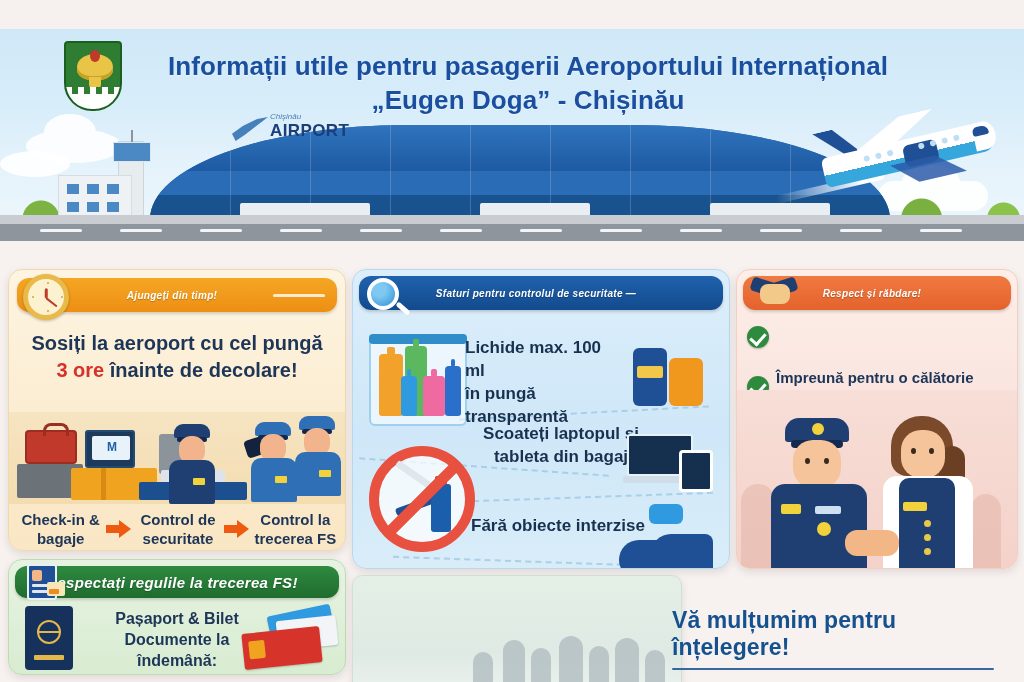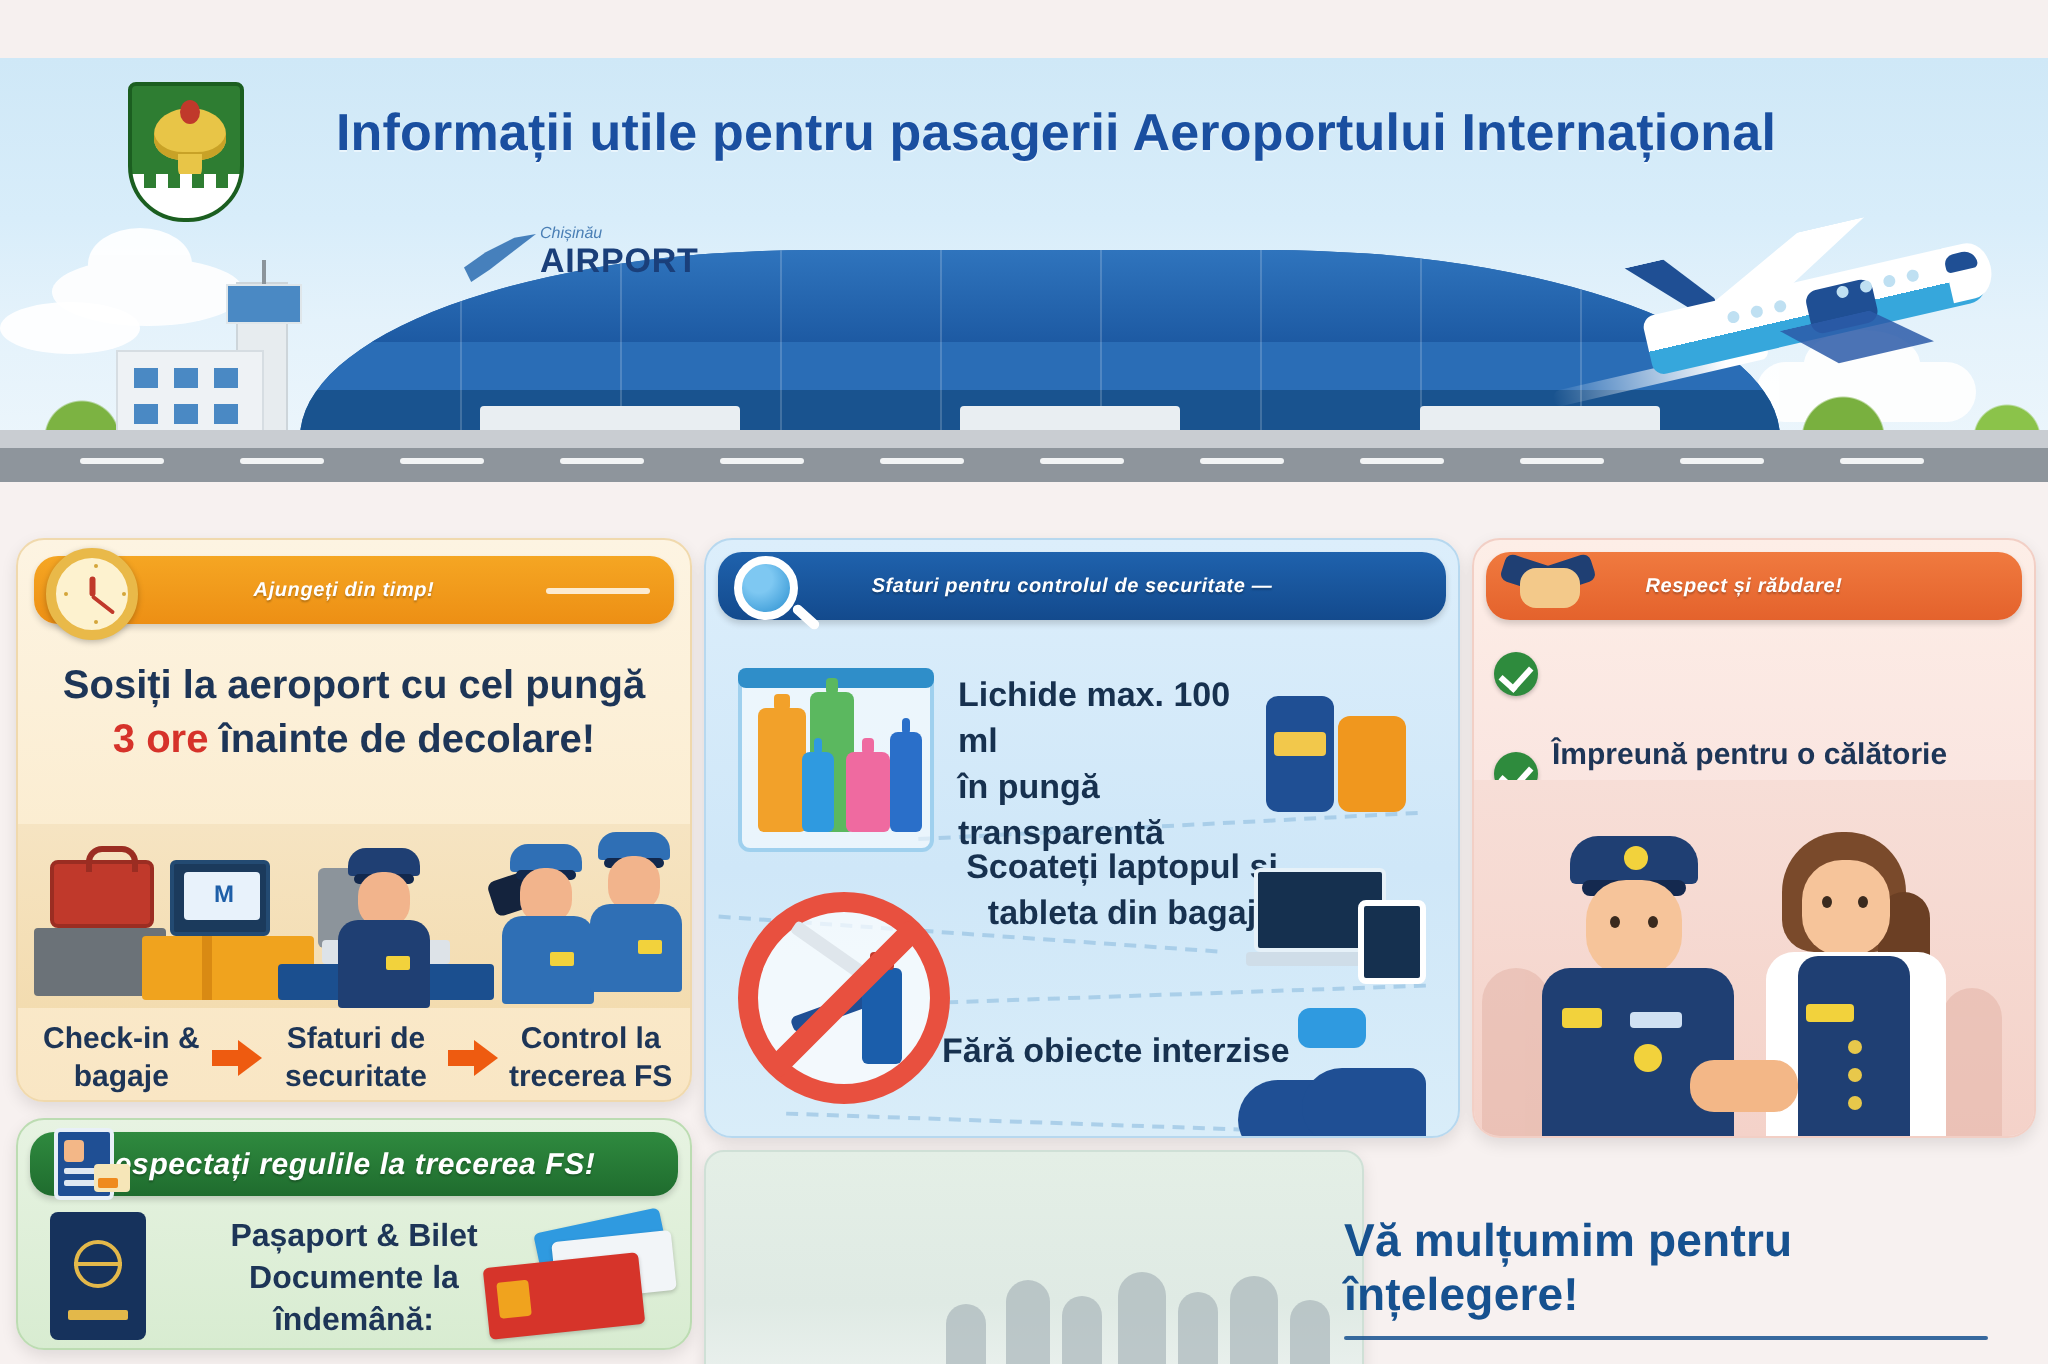--- a/index.html
+++ b/index.html
@@ -222,21 +222,21 @@
     border:1px solid #b7d8ef;
     box-shadow: 0 3px 8px rgba(0,0,0,.10);
   }
   #panel-sec .panel-head{ margin:6px; background: linear-gradient(180deg,#1f62ad 0%,#134a8d 100%); }
   .mag-icon{position:absolute;left:8px;top:2px;width:32px;height:32px;border-radius:50%;
     border:4px solid #ffffff; background:radial-gradient(circle at 35% 32%, #7ec8f2 0 30%, #2a8fd0 100%);}
   .mag-icon:after{content:"";position:absolute;left:24px;top:24px;width:16px;height:5px;background:#ffffff;
     border-radius:3px;transform:rotate(42deg);}
   .sec-body{ position:relative; height:258px; }
   .tip{ position:absolute; font-size:17px; font-weight:bold; color:#17314f; line-height:23px; }
-  .tip.t1{ left:126px; top:20px; width:160px; }
+  .tip.t1{ left:112px; top:20px; width:160px; }
   .tip.t2{ left:128px; top:106px; width:160px; text-align:center;}
   .tip.t3{ left:118px; top:198px; width:200px; }
   .dashed{position:absolute;height:0;border-top:2px dashed #9cc6e4;opacity:.75;}
   .liq-bag{position:absolute;left:16px;top:18px;width:98px;height:92px;background:rgba(255,255,255,.55);
     border:2px solid #9fd0ee;border-radius:6px;}
   .liq-bag .zip{position:absolute;left:-2px;top:-2px;width:98px;height:10px;background:#2f8ec9;border-radius:4px;}
   .bot{position:absolute;bottom:8px;border-radius:4px 4px 3px 3px;}
   .bot:before{content:"";position:absolute;left:35%;top:-7px;width:30%;height:8px;background:inherit;border-radius:2px;}
   .bottles-r{position:absolute;right:10px;top:26px;width:86px;height:70px;}
   .bottles-r .b1{position:absolute;left:0;top:6px;width:34px;height:58px;background:#1f4f94;border-radius:6px;}
@@ -361,20 +361,21 @@
     <div class="crest">
       <div class="shield">
         <div class="bird"></div>
         <div class="tail"></div>
         <div class="wall"></div>
       </div>
     </div>
 
     <div class="title-block">
       <div class="title-line">Informații utile pentru pasagerii Aeroportului Internațional</div>
+      <div class="title-line">„Eugen Doga” - Chișinău</div>
     </div>
 
     <div class="treeline"></div>
 
     <div class="terminal">
       <div class="glass1"></div>
         <div class="glass2"></div>
         <div class="glass3"></div>
       <div class="mull" style="left:80px"></div>
         <div class="mull" style="left:160px"></div>
@@ -493,21 +494,21 @@
       </div>
     </div>
 
     <div class="flow-labels">
       <div class="fl">
         <div>Check-in &amp;</div>
         <div>bagaje</div>
       </div>
       <div class="arrow"></div>
       <div class="fl">
-        <div>Sfaturi de</div>
+        <div>Control de</div>
         <div>securitate</div>
       </div>
       <div class="arrow"></div>
       <div class="fl">
         <div>Control la</div>
         <div>trecerea FS</div>
       </div>
     </div>
   </div>
 

